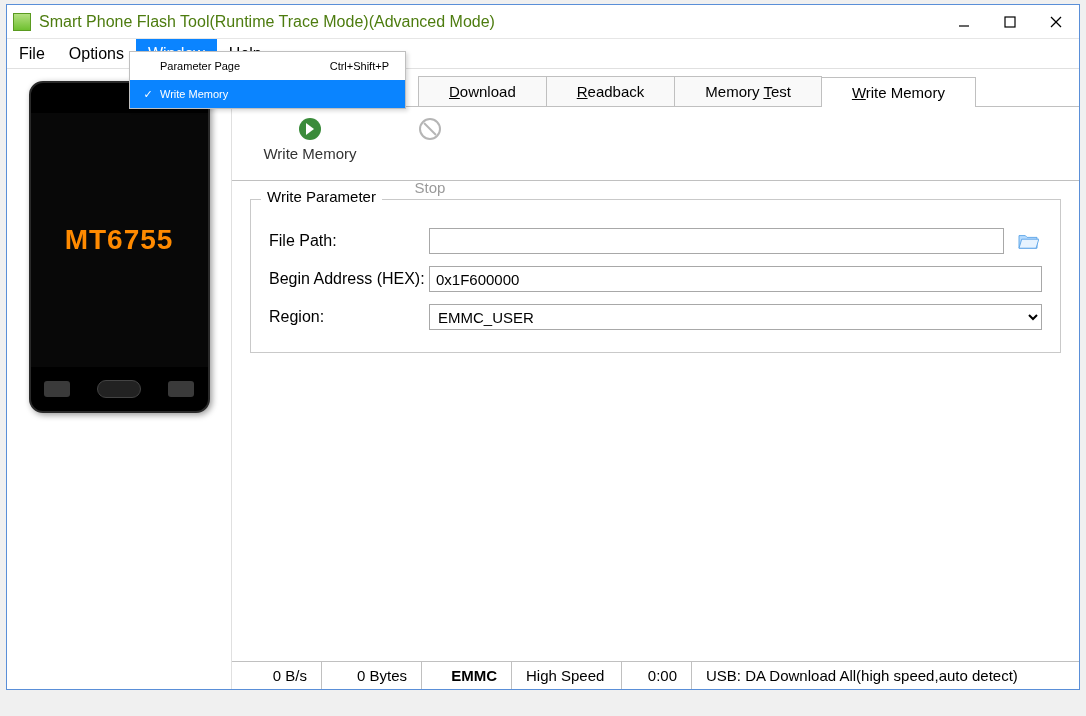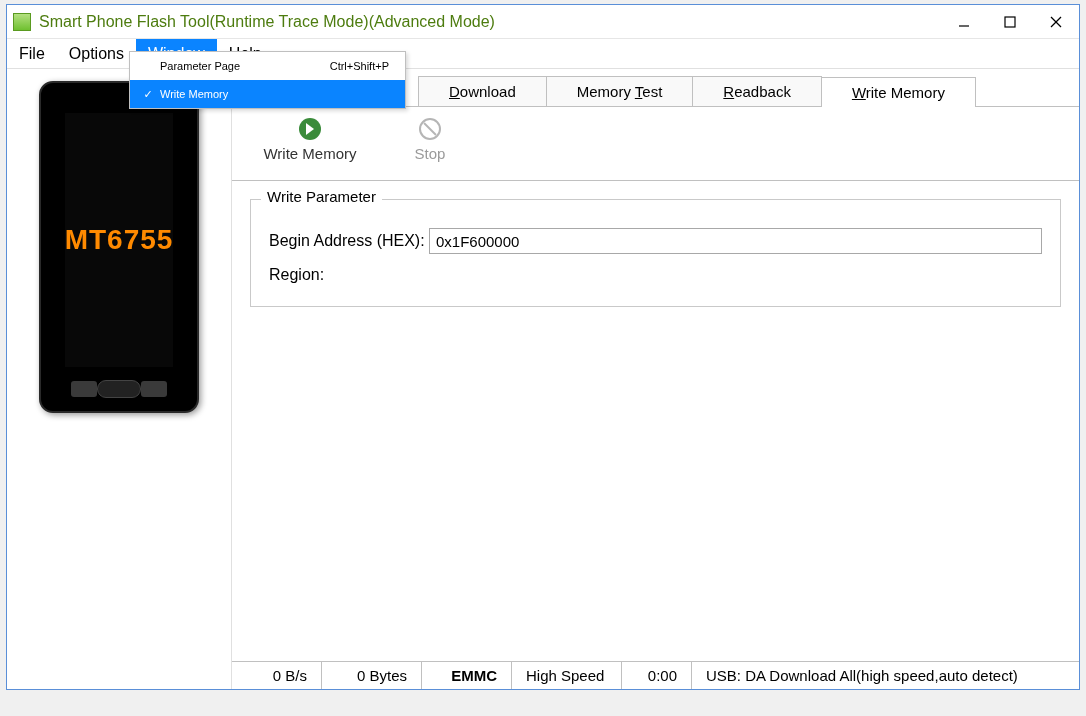--- a/index.html
+++ b/index.html
@@ -88,28 +88,27 @@
     display:flex;
     position:relative;
     overflow:hidden;
   }
   .left-panel {
     width: 224px;
     padding: 12px 12px 0 12px;
     display:flex; flex-direction:column; align-items:center;
   }
   .phone {
-    width: 160px; height: 332px;
+    width: 181px; height: 332px;
     background: #000;
     border-radius: 14px;
     border: 2px solid #2a2a2a;
     display:flex; flex-direction:column;
     box-shadow: 2px 2px 6px rgba(0,0,0,0.4);
     overflow:hidden;
-    align-items:center;
   }
   .phone-top { height:30px; }
   .phone-screen {
     flex:1;
     background:#080808;
     display:flex; align-items:center; justify-content:center;
     color:#ff8a00;
     font-weight:bold;
     font-size:28px;
     letter-spacing:1px;
@@ -162,21 +161,21 @@
     align-items:flex-start;
     padding: 8px 0 0 18px;
     border-bottom: 1px solid #c0c0c0;
   }
   .tool-btn {
     width: 120px;
     display:flex; flex-direction:column; align-items:center;
     font-size:15px;
     color:#333;
   }
-  .tool-btn.disabled { color:#9a9a9a; }
+  .tool-btn.disabled { color:#9a9a9a;gap:34px; }
   .tool-icon { width:28px; height:28px; display:flex; align-items:center; justify-content:center; margin-bottom:2px;}
 
   .form-area {
     flex:1;
     padding: 18px 18px 0 18px;
   }
   .fieldset {
     border:1px solid #c9c9c9;
     padding: 16px 18px 22px 18px;
     position:relative;
@@ -285,24 +284,24 @@
       </div>
     </div>
 
     <div class="right-panel">
 
       <div class="tabs-row">
         <div class="tab">
             <span><u>D</u>ownload</span>
           </div>
         <div class="tab">
+            <span><u>R</u>eadback</span>
+          </div>
+        <div class="tab">
             <span>Memory <u>T</u>est</span>
-          </div>
-        <div class="tab">
-            <span><u>R</u>eadback</span>
           </div>
         <div class="tab active">
             <span><u>W</u>rite Memory</span>
           </div>
       </div>
 
       <div class="toolbar-row">
         <div class="tool-btn">
           <div class="tool-icon">
             <svg width="26" height="26" viewBox="0 0 26 26">
@@ -320,28 +319,41 @@
               </svg>
           </div>
           <span>Stop</span>
         </div>
       </div>
 
       <div class="form-area">
         <div class="fieldset">
           <div class="legend">Write Parameter</div>
 
+          <div class="form-row">
+            <label>File Path:</label>
+            <input type="text" value="" style="">
+            <div class="open-btn folder-icon">
+              <svg viewBox="0 0 24 20">
+                <path d="M2 4 h7 l2 2 h11 v12 h-20 z" fill="#b7dcff" stroke="#5aa3e6"></path>
+                <path d="M2 18 L5 8 h19 l-3 10 z" fill="#e7f3ff" stroke="#5aa3e6"></path>
+              </svg>
+            </div>
+          </div>
 
           <div class="form-row">
             <label>Begin Address (HEX):</label>
             <input type="text" value="0x1F600000" style="">
           </div>
 
           <div class="form-row">
             <label>Region:</label>
+            <select>
+              <option>EMMC_USER</option>
+            </select>
           </div>
         </div>
       </div>
 
       <div class="statusbar">
         <div class="cell right" style="width:90px">0 B/s</div>
         <div class="cell right" style="width:100px">0 Bytes</div>
         <div class="cell right bold" style="width:90px">EMMC</div>
         <div class="cell" style="width:110px">High Speed</div>
         <div class="cell right" style="width:70px">0:00</div>

